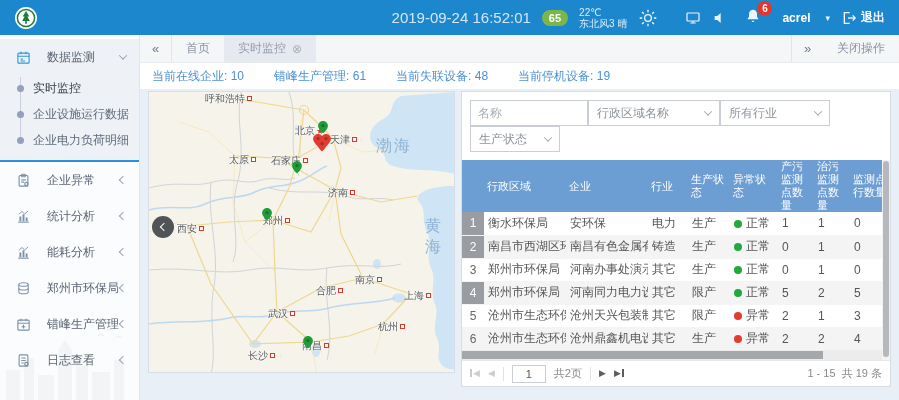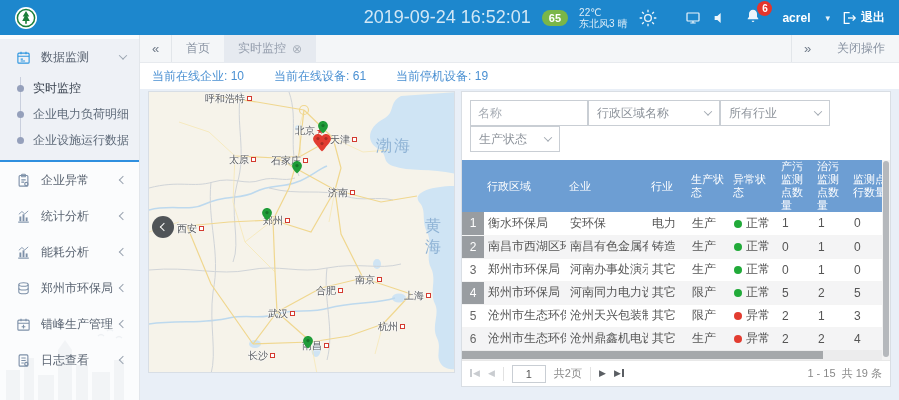--- a/index.html
+++ b/index.html
@@ -4,42 +4,42 @@
 <style>
   *{margin:0;padding:0;box-sizing:border-box}
   html,body{width:899px;height:400px;overflow:hidden}
   body{font-family:"Liberation Sans","DejaVu Sans",sans-serif;font-size:12px;color:#555;background:#e9eff7}
   .app{width:899px;height:400px;display:flex;flex-direction:column}
 
   
   .hdr{height:35px;flex:0 0 35px;background:#1d87cd;display:flex;align-items:center;color:#fff;padding:0 14px;position:relative;z-index:5}
   .hdr-title{font-size:17px;font-weight:bold;letter-spacing:1px;margin-left:9px}
   .hdr-right{margin-left:auto;display:flex;align-items:center;gap:11px}
-  .dt{opacity:.8;font-size:18px}
+  .dt{opacity:.8;font-size:15px}
   .aqi{background:#7ab648;border-radius:9px;padding:0 7px;font-size:11px;height:16px;line-height:16px;font-weight:bold}
   .wx{font-size:10px;line-height:11px;opacity:.85;white-space:nowrap}
   .ic{width:16px;height:16px;fill:currentColor}
   .hic{opacity:.92;cursor:pointer}
   .sun{width:20px;height:20px;margin-right:16px}
   .bell-wrap{position:relative;margin-left:6px;margin-right:10px}
   .badge{position:absolute;top:-7px;right:-11px;background:#e5352c;color:#fff;border-radius:8px;min-width:15px;height:15px;line-height:15px;text-align:center;font-size:10px;padding:0 3px;font-weight:bold}
   .user{display:flex;align-items:center;gap:15px;font-weight:bold;cursor:pointer}
   .caret{font-size:9px;opacity:.9}
   .logout{display:flex;align-items:center;gap:4px;cursor:pointer;font-weight:bold}
 
   
   .bd{flex:1;display:flex;min-height:0}
 
   
   .sidebar{width:140px;flex:0 0 140px;background:#fbfcfd;border-right:1px solid #e2e6eb;position:relative;overflow:hidden;z-index:2}
   .nav-group.expanded{background:#eef1f6;border-bottom:2px solid #2f8fdf;padding-bottom:3px}
   .nav-row{height:36px;display:flex;align-items:center;padding:0 13px 0 16px;cursor:pointer;color:#5a6472}
   .nav-ic{width:15px;height:15px;color:#7d90a8;flex:0 0 15px}
   .nav-ic.hot{color:#2f97e0}
-  .nav-label{margin-left:10px;flex:1;white-space:nowrap}
+  .nav-label{margin-left:16px;flex:1;white-space:nowrap}
   .chev{width:6px;height:6px;border-right:1.5px solid #9aa4b0;border-bottom:1.5px solid #9aa4b0;display:inline-block}
   .chev.down{transform:rotate(45deg) translate(-1px,-1px)}
   .chev.left{transform:rotate(135deg)}
   .nav-sub{position:relative;padding-bottom:4px}
   .nav-sub:before{content:"";position:absolute;left:20px;top:2px;bottom:14px;width:1px;background:#c9cfdd}
   .sub-row{height:26px;display:flex;align-items:center;padding-left:17px;position:relative;color:#5f6b7a;cursor:pointer;white-space:nowrap}
   .sub-row.cur{color:#39424f}
   .dot{width:7px;height:7px;border-radius:50%;background:#95a0bb;margin-right:9px;position:relative;z-index:1}
   .sub-label{font-size:12px}
   .watermark{position:absolute;bottom:0;left:0;opacity:.6;pointer-events:none}
@@ -245,25 +245,25 @@
               <span class="nav-label">数据监测</span>
               <span class="chev down"></span>
             </div>
             <div class="nav-sub">
               <div class="sub-row cur">
                 <span class="dot"></span>
                 <span class="sub-label">实时监控</span>
               </div>
               <div class="sub-row">
                 <span class="dot"></span>
-                <span class="sub-label">企业电力负荷明细</span>
+                <span class="sub-label">企业设施运行数据</span>
               </div>
               <div class="sub-row">
                 <span class="dot"></span>
-                <span class="sub-label">企业设施运行数据</span>
+                <span class="sub-label">企业电力负荷明细</span>
               </div>
             </div>
           </div>
           <div class="nav-group">
             <div class="nav-row">
               <svg class="ic nav-ic">
                 <use href="#sym-clipboard"></use>
               </svg>
               <span class="nav-label">企业异常</span>
               <span class="chev left"></span>
@@ -346,21 +346,22 @@
             </div>
           </div>
         <div class="tab-right">
           <span class="tab-scroll r">»</span>
           <span class="closeops">关闭操作</span>
         </div>
       </div>
 
       <div class="statsbar">
           <span class="stat"><span>当前在线企业: </span><span>10</span></span>
-          <span class="stat"><span>当前在线设备: </span><span>61</span></span>
+          <span class="stat"><span>错峰生产管理: </span><span>61</span></span>
+          <span class="stat"><span>当前失联设备: </span><span>48</span></span>
           <span class="stat"><span>当前停机设备: </span><span>19</span></span>
         </div>
 
       <div class="content">
 
         <div class="map">
           <svg class="map-base" width="307" height="282" viewBox="0 0 307 282">
             <rect width="307" height="282" fill="#f6f3ea"></rect>
             <g fill="#cfe4f4">
               <path d="M307,0 L252,4 C240,10 246,20 236,26 C220,34 216,48 228,56 C240,62 232,70 244,74 C260,80 284,76 307,82 Z"></path>

